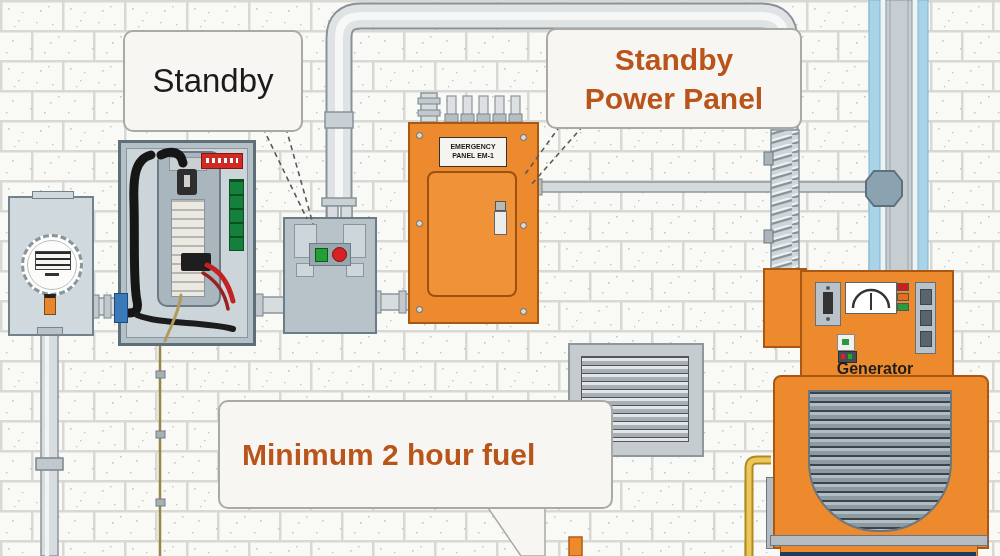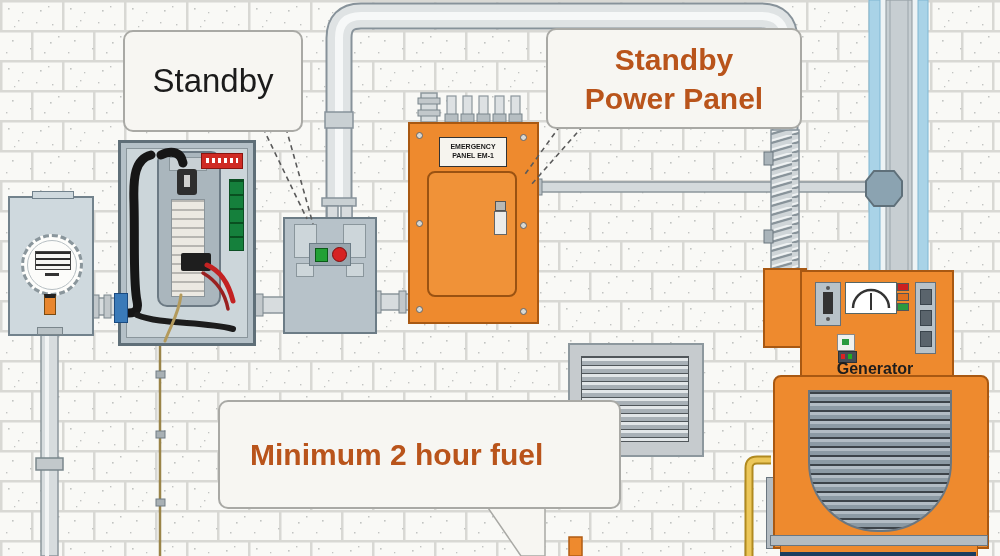--- a/index.html
+++ b/index.html
@@ -286,17 +286,17 @@
 
   <div class="callout" style="left:123px;top:30px;width:176px;height:98px;">
     <div class="co-dark">Standby</div>
   </div>
 
   <div class="callout" style="left:546px;top:28px;width:252px;height:97px;">
     <div class="co-orange">Standby</div>
     <div class="co-orange">Power Panel</div>
   </div>
 
-  <div class="callout" style="left:218px;top:400px;width:391px;height:105px;align-items:flex-start;padding-left:8px;">
+  <div class="callout" style="left:218px;top:400px;width:391px;height:105px;align-items:flex-start;padding-left:0;">
     <div class="co-orange" style="margin-left:22px;">Minimum 2 hour fuel</div>
   </div>
 
 </div>
 
 </body></html>

